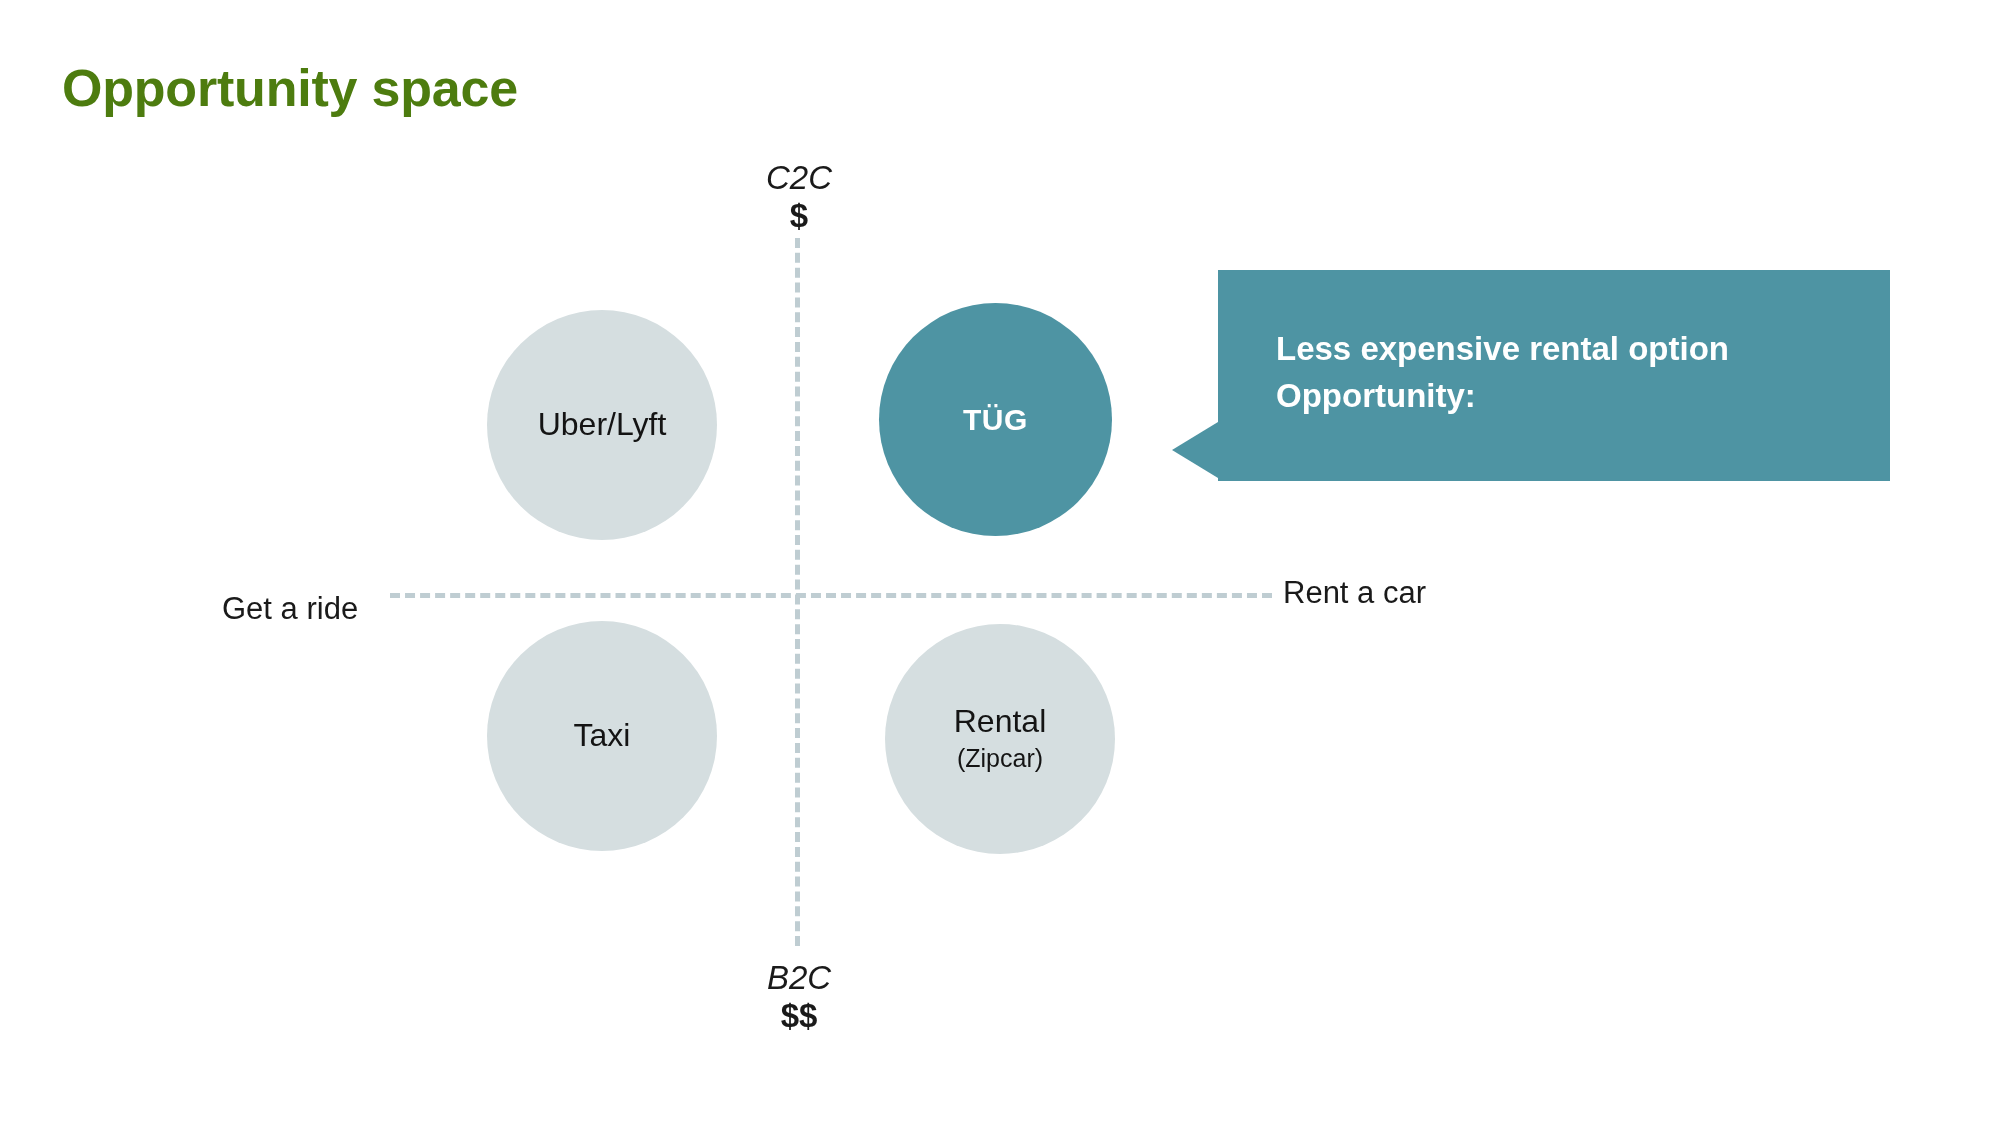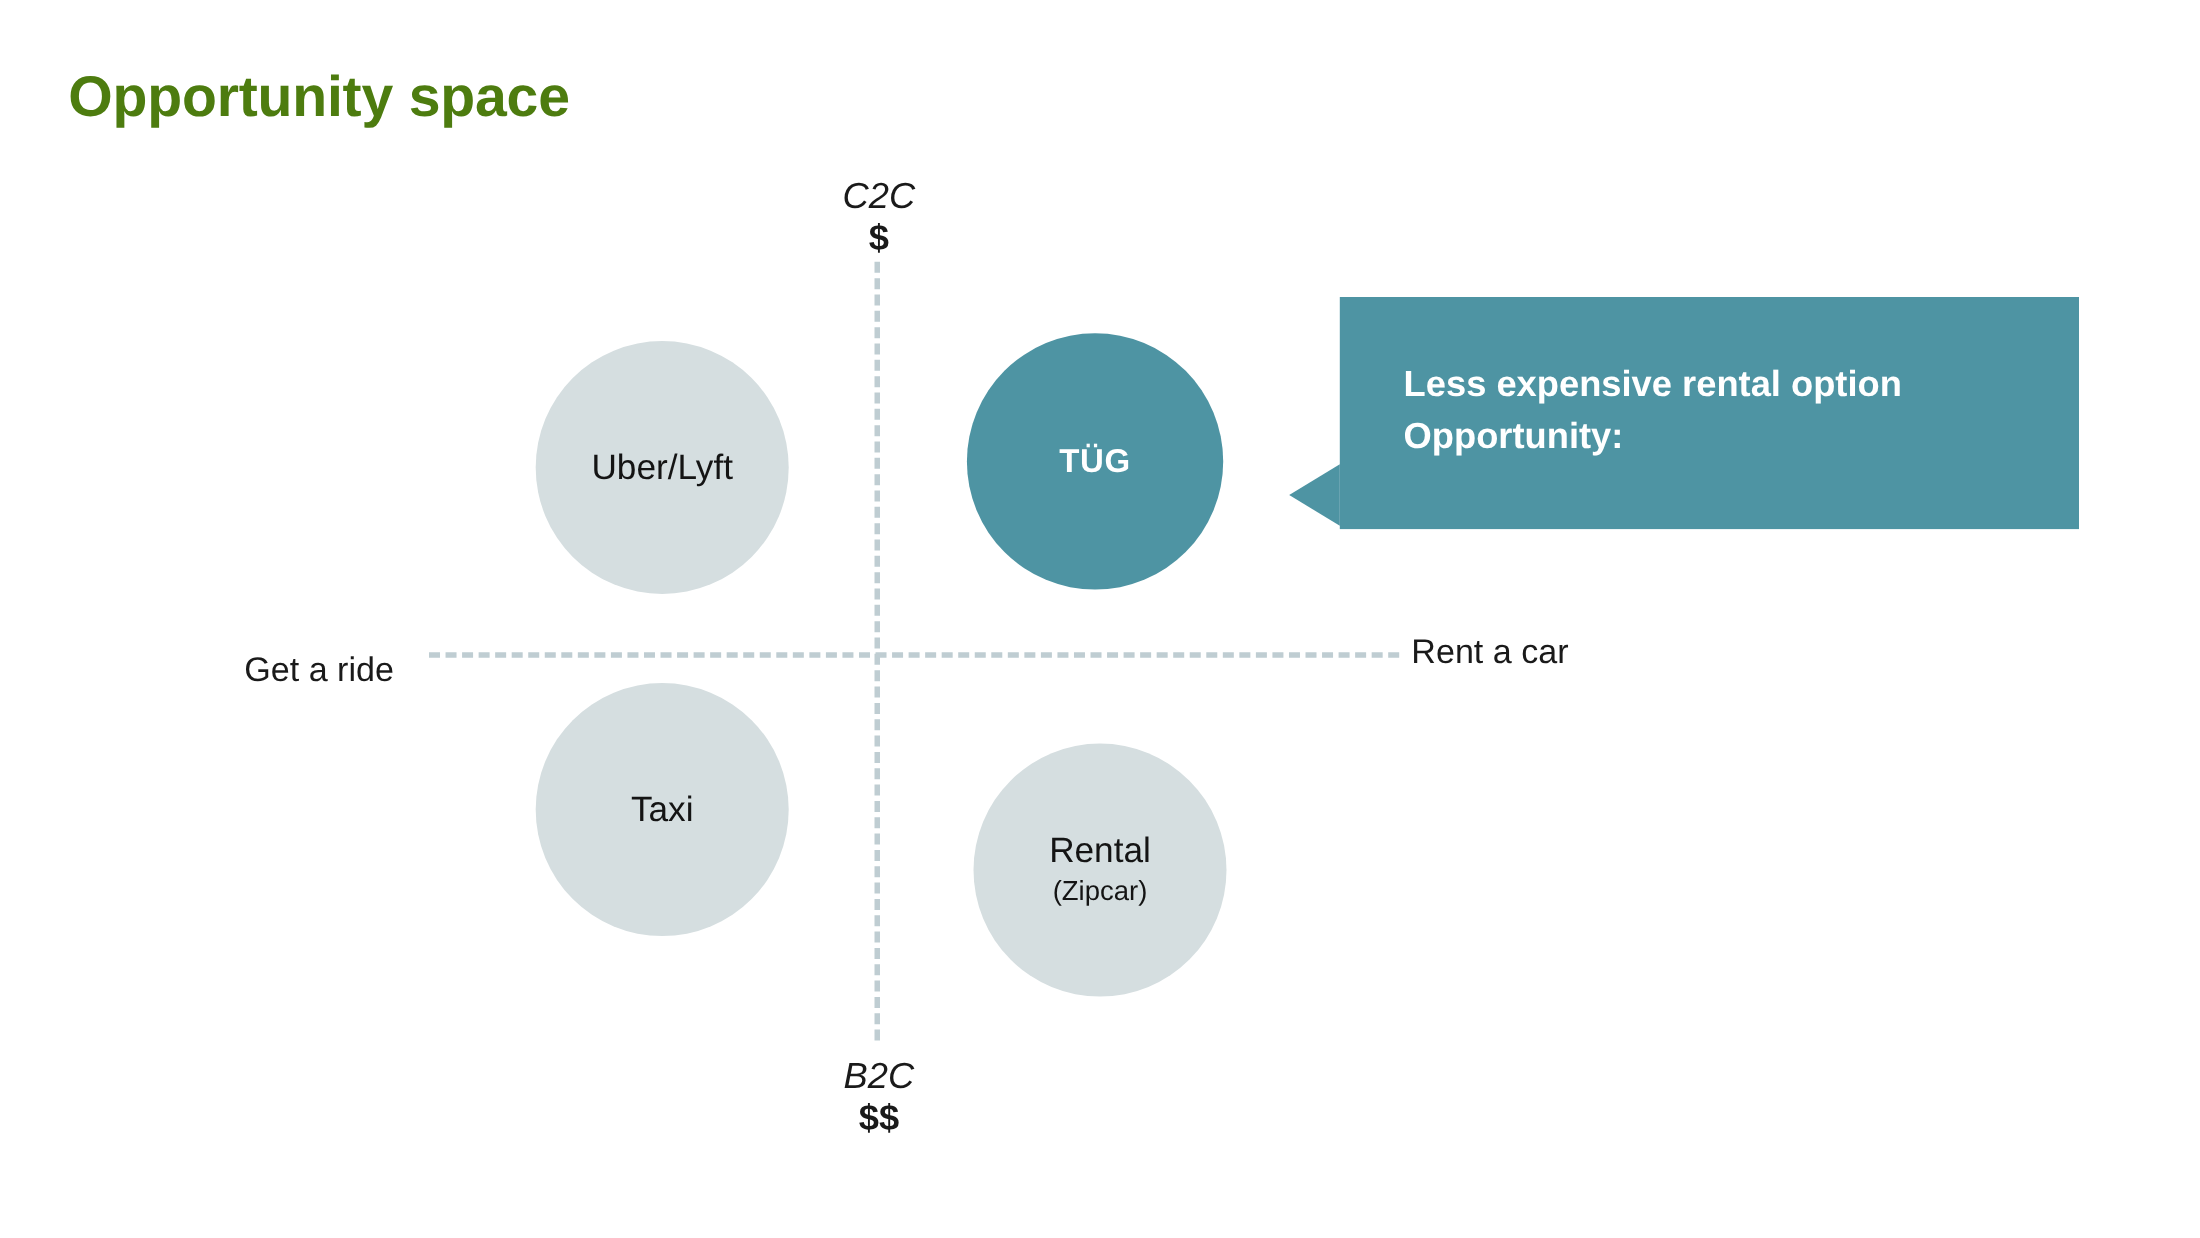--- a/index.html
+++ b/index.html
@@ -125,21 +125,21 @@
   .bubble .secondary {
     font-size: 25px;
     font-weight: 400;
     line-height: 1.25;
     margin-top: 4px;
   }
 
   #bubble-uber   { left: 487px; top: 310px; width: 230px; height: 230px; }
   #bubble-tug    { left: 879px; top: 303px; width: 233px; height: 233px; }
   #bubble-taxi   { left: 487px; top: 621px; width: 230px; height: 230px; }
-  #bubble-rental { left: 885px; top: 676px; width: 230px; height: 230px; }
+  #bubble-rental { left: 885px; top: 624px; width: 230px; height: 230px; }
 
   
   #callout {
     position: absolute;
     left: 1218px;
     top: 270px;
     width: 672px;
     height: 211px;
     background: #4E94A3;
   }

